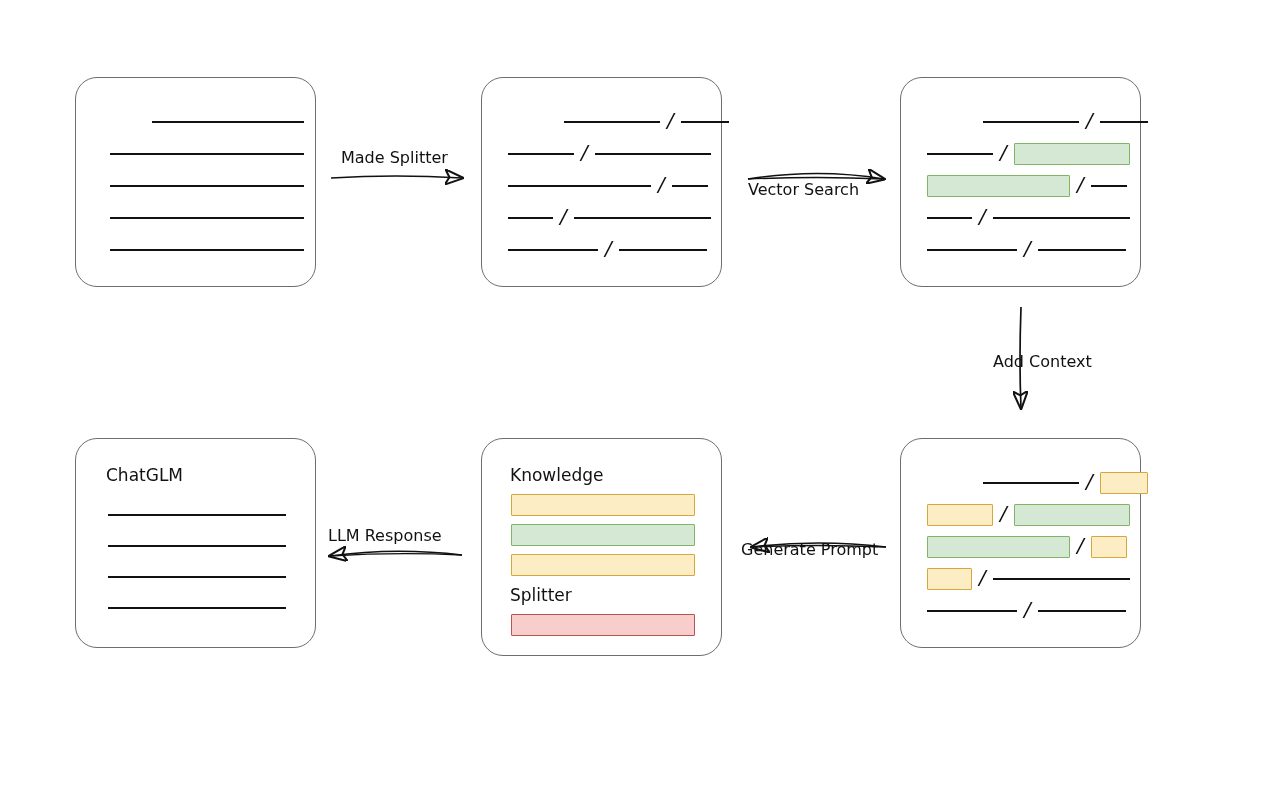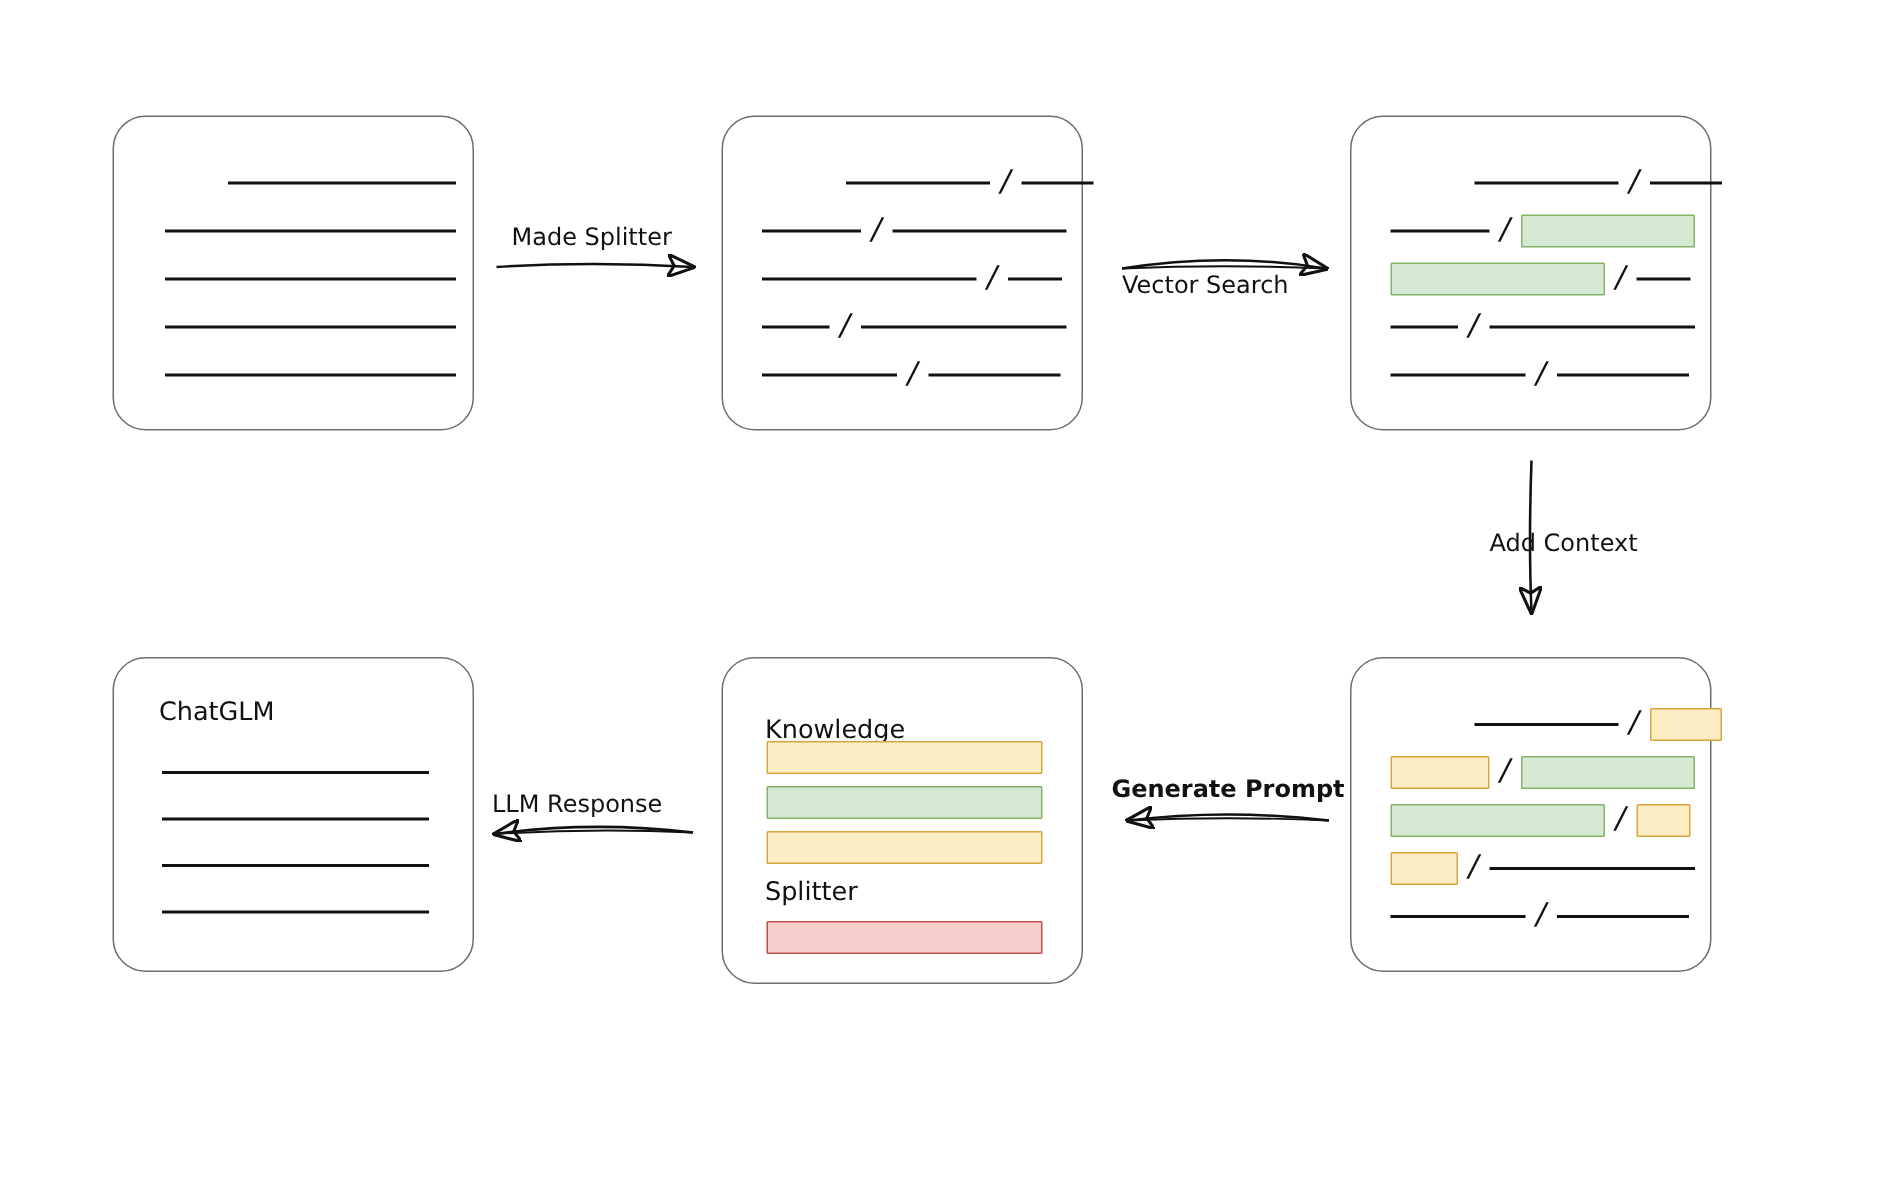--- a/index.html
+++ b/index.html
@@ -127,21 +127,21 @@
     <path d="M886,547 Q818,539 752,547" stroke="#111" stroke-width="1.7" fill="none" marker-end="url(#ah-l)"></path>
     <path d="M886,547 Q818,544 752,547" stroke="#111" stroke-width="1.3" fill="none"></path>
 
     <path d="M462,555 Q395,547 330,556" stroke="#111" stroke-width="1.7" fill="none" marker-end="url(#ah-l)"></path>
     <path d="M462,555 Q395,552 330,556" stroke="#111" stroke-width="1.3" fill="none"></path>
   </svg>
 
   <div class="arrow-label" style="left:341px; top:148px;">Made Splitter</div>
   <div class="arrow-label" style="left:748px; top:148px;margin-top:32px;">Vector Search</div>
   <div class="arrow-label" style="left:993px; top:352px;">Add Context</div>
-  <div class="arrow-label" style="left:741px; top:516px;font-weight:bold;">Generate Prompt</div>
+  <div class="arrow-label" style="left:741px; top:540px;">Generate Prompt</div>
   <div class="arrow-label" style="left:328px; top:526px;">LLM Response</div>
 
   <div class="doc-box" style="left:75px; top:77px; width:241px; height:210px;">
     <div class="bar-stack" id="lines-source_document" style="left:34px; top:36px;">
         <div class="line-row" style="left: 42px; top: 0px;">
           <div class="seg" style="width: 152px;"></div>
         </div>
         <div class="line-row" style="left: 0px; top: 32px;">
           <div class="seg" style="width: 194px;"></div>
         </div>
@@ -229,21 +229,21 @@
         <div class="line-row" style="left: 0px; top: 62px;">
           <div class="seg" style="width: 178px;"></div>
         </div>
         <div class="line-row" style="left: 0px; top: 93px;">
           <div class="seg" style="width: 178px;"></div>
         </div>
       </div>
   </div>
 
   <div class="doc-box" style="left:481px; top:438px; width:241px; height:218px;">
-    <div class="box-heading" style="left:28px; top:38px;">Knowledge</div>
+    <div class="box-heading" style="left:28px; top:26px;">Knowledge</div>
     <div class="bar-stack" id="bars-knowledge" style="left:29px; top:55px;">
         <div class="chunk yellow" style="position: absolute; left: 0px; top: 0px; width: 184px;"></div>
         <div class="chunk green" style="position: absolute; left: 0px; top: 30px; width: 184px;"></div>
         <div class="chunk yellow" style="position: absolute; left: 0px; top: 60px; width: 184px;"></div>
       </div>
     <div class="box-heading" style="left:28px; top:146px;">Splitter</div>
     <div class="bar-stack" id="bars-question" style="left:29px; top:175px;">
         <div class="chunk red" style="position: absolute; left: 0px; top: 0px; width: 184px;"></div>
       </div>
   </div>

